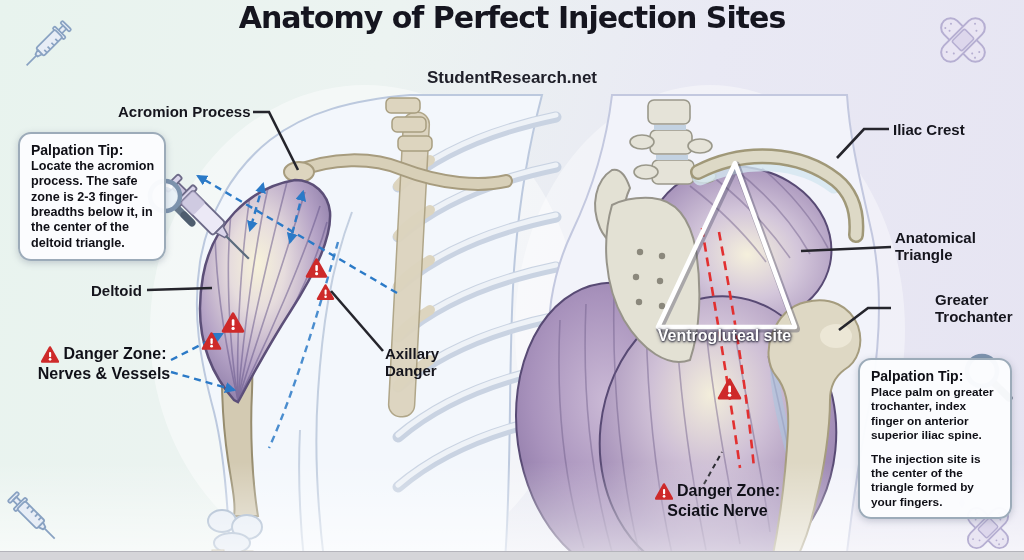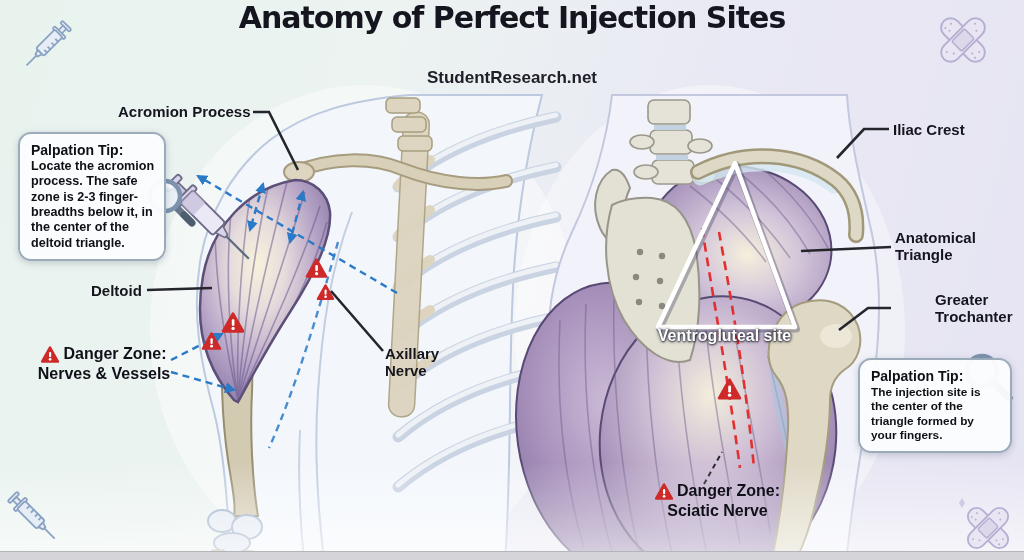--- a/index.html
+++ b/index.html
@@ -339,21 +339,21 @@
         <rect x="8.9" y="6.6" width="2.4" height="6" rx="1.1" fill="#fff"></rect>
         <circle cx="10.1" cy="14.9" r="1.5" fill="#fff"></circle>
       </svg>
       <span>Danger Zone:</span>
     </div>
     <div>Nerves &amp; Vessels</div>
   </div>
 
   <div class="label" style="left:385px; top:345px;">
     <div>Axillary</div>
-    <div>Nerve</div>
+    <div>Danger</div>
   </div>
 
   <div class="label" style="left:893px; top:121px;">Iliac Crest</div>
 
   <div class="label" style="left:895px; top:229px;">
     <div>Anatomical</div>
     <div>Triangle</div>
   </div>
 
   <div class="label" style="left:895px; top:291px;margin-left:40px;">
@@ -370,17 +370,18 @@
         <rect x="8.9" y="6.6" width="2.4" height="6" rx="1.1" fill="#fff"></rect>
         <circle cx="10.1" cy="14.9" r="1.5" fill="#fff"></circle>
       </svg>
       <span>Danger Zone:</span>
     </div>
     <div>Sciatic Nerve</div>
   </div>
 
   <div class="tipbox right" style="left:858px; top:358px; width:130px;">
     <div class="tb-title">Palpation Tip:</div>
+    <div class="tb-body">Place palm on greater trochanter, index finger on anterior superior iliac spine.</div>
     <div class="tb-body">The injection site is the center of the triangle formed by your fingers.</div>
   </div>
 
   <div class="bottombar"></div>
 </div>
 
 </body></html>

